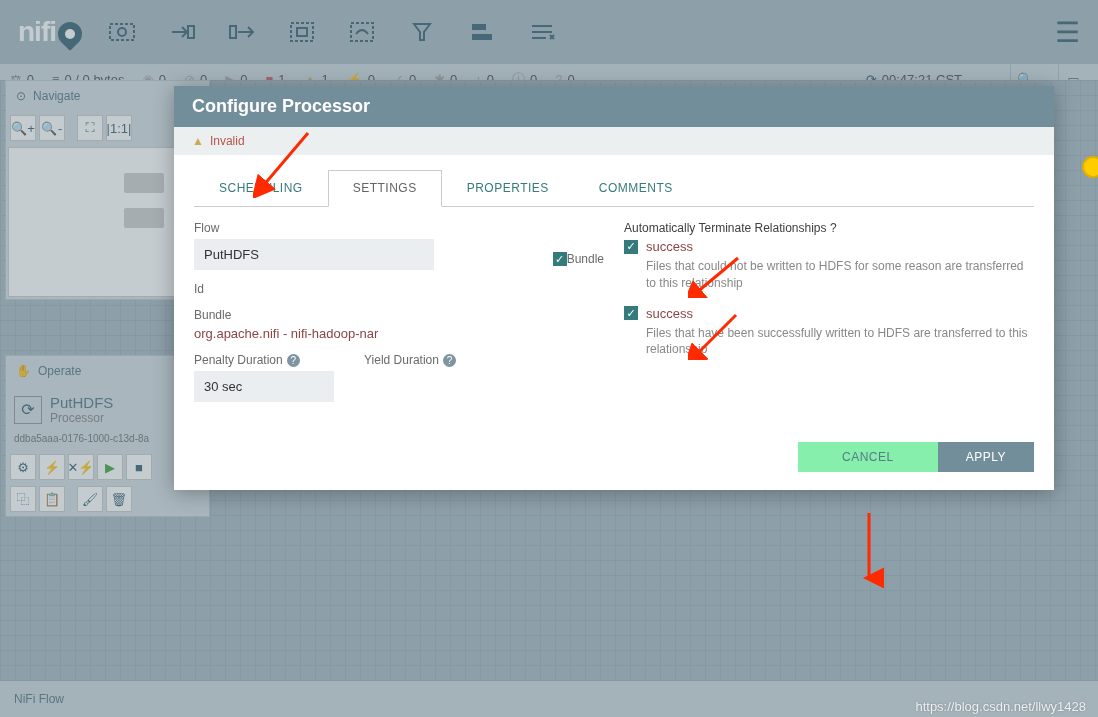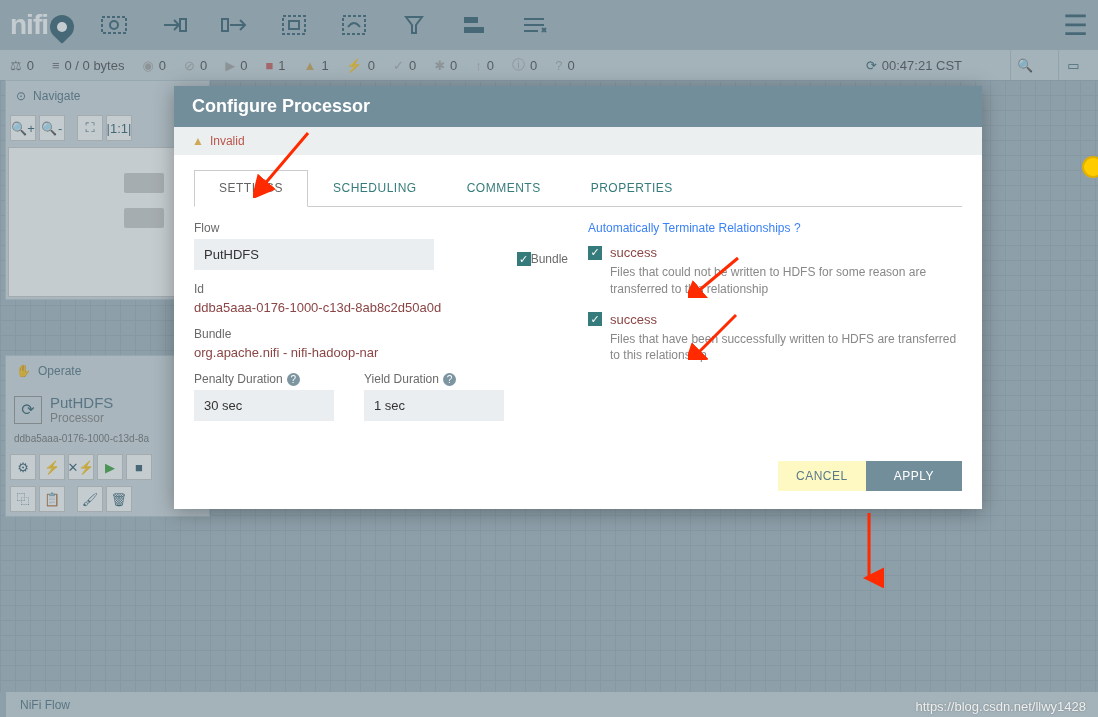--- a/index.html
+++ b/index.html
@@ -1,19 +1,19 @@
 <!DOCTYPE html>
 <html><head>
 <meta charset="utf-8">
 <style>
 * { box-sizing: border-box; margin: 0; padding: 0; font-family: "Helvetica Neue", Arial, sans-serif; }
 body { width: 1098px; height: 717px; overflow: hidden; position: relative; background: #aabbc3; }
 
 
-.top-toolbar { height: 50px; background: #aabbc3; display: flex; align-items: center; padding: 0 10px; gap: 20px; }
+.top-toolbar { height: 64px; background: #aabbc3; display: flex; align-items: center; padding: 0 18px; gap: 20px; }
 .logo { font-size: 28px; font-weight: bold; color: #fff; letter-spacing: -1px; }
 .logo .drop { display: inline-block; width: 24px; height: 24px; background: #3e6877; border-radius: 50% 50% 50% 2px; transform: rotate(-45deg); vertical-align: middle; margin-left: 2px; position: relative; }
 .logo .drop::before { content: ""; position: absolute; width: 10px; height: 10px; background: #fff; border-radius: 50%; top: 7px; left: 7px; }
 .tool-icon { width: 40px; height: 36px; display: flex; align-items: center; justify-content: center; color: #3e6877; }
 .hamburger { margin-left: auto; color: #3e6877; font-size: 28px; cursor: pointer; }
 
 
 .status-bar { height: 30px; background: #cdd9de; display: flex; align-items: center; padding: 0 10px; font-size: 13px; color: #555; gap: 18px; }
 .status-item { display: flex; align-items: center; gap: 5px; }
 .status-right { margin-left: auto; display: flex; gap: 10px; align-items: center; }
@@ -40,21 +40,21 @@
 .op-proc .name { font-size: 15px; color: #5a7a89; }
 .op-proc .sub { font-size: 12px; color: #888; }
 .op-id { font-size: 10px; color: #777; padding: 0 8px 6px; white-space: nowrap; overflow: hidden; }
 .op-btns { display: flex; flex-wrap: wrap; gap: 3px; padding: 4px; }
 .op-btns .btn { width: 26px; height: 26px; background: #fff; border: 1px solid #ccc; display: flex; align-items: center; justify-content: center; font-size: 13px; color: #3e6877; }
 
 
 .modal-overlay { position: absolute; inset: 0; background: rgba(90, 110, 120, 0.35); z-index: 3; }
 
 
-.modal { position: absolute; top: 86px; left: 174px; width: 808px; background: #fff; z-index: 5; box-shadow: 0 3px 20px rgba(0,0,0,.3); }
+.modal { position: absolute; top: 86px; left: 174px; width: 880px; background: #fff; z-index: 5; box-shadow: 0 3px 20px rgba(0,0,0,.3); }
 .modal-title { background: #728e9b; color: #fff; padding: 10px 18px; font-size: 18px; font-weight: bold; }
 .modal-invalid { background: #eceff0; padding: 7px 18px; font-size: 12px; display: flex; align-items: center; gap: 6px; }
 .modal-invalid .warn { color: #cea958; font-weight: bold; }
 .modal-invalid .txt { color: #ba554a; font-weight: normal; }
 .modal-body { padding: 15px 20px 28px; }
 
 
 .tabs { display: flex; border-bottom: 1px solid #ccc; }
 .tab { padding: 10px 24px; font-size: 12px; color: #367b7b; border: 1px solid transparent; cursor: pointer; letter-spacing: .5px; }
 .tab.active { border: 1px solid #ccc; border-bottom-color: #fff; margin-bottom: -1px; color: #636363; }
@@ -64,32 +64,32 @@
 .field { margin-bottom: 12px; }
 .field label { font-size: 12px; color: #6a6a6a; display: block; margin-bottom: 4px; }
 .field .help { display: inline-block; width: 13px; height: 13px; background: #7c95a0; color: #fff; border-radius: 50%; font-size: 10px; text-align: center; line-height: 13px; margin-left: 4px; }
 .text-in { width: 100%; max-width: 240px; padding: 8px 10px; background: #eaeef0; border: none; font-size: 13px; color: #333; }
 .enabled-chk { display: inline-flex; align-items: center; gap: 6px; color: #367b7b; font-size: 13px; vertical-align: middle; }
 .chk { width: 14px; height: 14px; background: #367b7b; color: #fff; display: inline-flex; align-items: center; justify-content: center; font-size: 11px; }
 .readonly-val { font-size: 13px; color: #8b4545; }
 .two-col { display: flex; gap: 30px; }
 .select { width: 140px; padding: 8px 10px; background: #eaeef0; display: flex; justify-content: space-between; align-items: center; font-size: 13px; color: #333; }
 
-.rel-head { font-size: 12px; color: #3b82f6; margin-bottom: 10px; }
+.rel-head { font-size: 12px; color: #404040; margin-bottom: 4px; }
 .rel-item { margin-bottom: 14px; }
 .rel-item .row { display: flex; align-items: center; gap: 8px; }
 .rel-item .name { color: #8b4545; font-size: 13px; }
 .rel-item .desc { font-size: 12px; color: #888; margin: 4px 0 0 22px; line-height: 1.4; }
 
 .modal-footer { display: flex; justify-content: flex-end; padding: 0 20px 18px; gap: 0; }
-.btn-cancel { padding: 8px 18px; background: #fef9c3; color: #5a7a89; font-size: 12px; border: none; letter-spacing: .5px; }
+.btn-cancel { padding: 8px 44px; background: #86efac; color: #5a7a89; font-size: 12px; border: none; letter-spacing: .5px; }
 .btn-apply { padding: 8px 28px; background: #728e9b; color: #fff; font-size: 12px; border: none; letter-spacing: .5px; }
 
 
-.footer { position: absolute; bottom: 0; left: 6px; right: 0; height: 25px; background: #cdd9de; display: flex; align-items: center; padding: 0 14px; font-size: 12px; color: #5a7a89; }
+.footer { position: absolute; bottom: 0; left: 0; right: 0; height: 36px; background: #cdd9de; display: flex; align-items: center; padding: 0 14px; font-size: 12px; color: #5a7a89; }
 .watermark { position: absolute; bottom: 3px; right: 12px; font-size: 13px; color: #f0f0f0; z-index: 10; text-shadow: 0 0 2px rgba(0,0,0,.3); }
 
 
 .arrow { position: absolute; z-index: 20; }
 .arrow svg { display: block; }
 
 
 .yellow-badge { position: absolute; right: -6px; top: 156px; width: 22px; height: 22px; background: #ffcc00; border-radius: 50%; z-index: 8; border: 2px solid #e0b000; }
 </style>
 </head>
@@ -262,53 +262,51 @@
 
 <div class="modal-overlay"></div>
 <div class="modal">
   <div class="modal-title">Configure Processor</div>
   <div class="modal-invalid">
     <span class="warn">▲</span>
     <span class="txt">Invalid</span>
   </div>
   <div class="modal-body">
     <div class="tabs">
+      <div class="tab">SCHEDULING</div>
       <div class="tab active">SETTINGS</div>
-      <div class="tab">SCHEDULING</div>
+      <div class="tab">PROPERTIES</div>
       <div class="tab">COMMENTS</div>
-      <div class="tab">PROPERTIES</div>
     </div>
     <div class="settings-grid">
 
       <div class="col">
         <div class="field" style="display:flex;align-items:flex-end;gap:20px">
           <div style="flex:1">
             <label>Flow</label>
             <input class="text-in" value="PutHDFS" style="">
           </div>
           <label class="enabled-chk">
             <span class="chk">✓</span><span>Bundle</span>
           </label>
         </div>
         <div class="field">
           <label>Id</label>
-          <div class="readonly-val">ddba5aaa-0176-1000-c13d-8ab8c2d50a0d</div>
         </div>
         <div class="field">
           <label>Bundle</label>
           <div class="readonly-val">org.apache.nifi - nifi-hadoop-nar</div>
         </div>
         <div class="two-col">
           <div class="field">
             <label><span>Penalty Duration</span><span class="help">?</span></label>
             <input class="text-in" style="width: 140px;" value="30 sec">
           </div>
           <div class="field">
             <label><span>Yield Duration</span><span class="help">?</span></label>
-            <input class="text-in" style="width: 140px;" value="1 sec">
           </div>
         </div>
       </div>
 
       <div class="col">
         <div class="rel-head">
           <span>Automatically Terminate Relationships</span>
           <span class="help">?</span>
         </div>
         <div class="rel-item">

